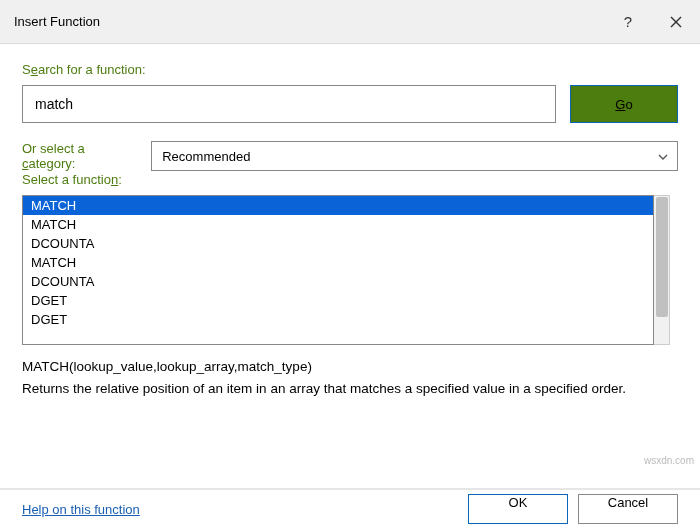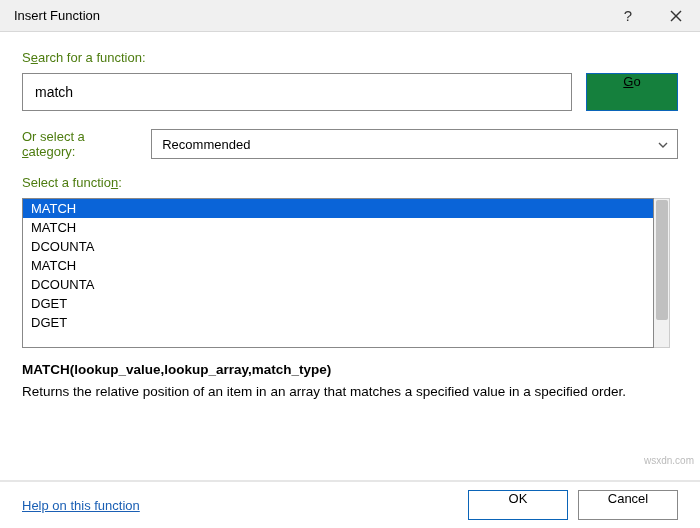--- a/index.html
+++ b/index.html
@@ -1,40 +1,40 @@
 <!DOCTYPE html>
 <html><head>
 <meta charset="utf-8">
 <style>
   * { box-sizing: border-box; font-family: "Segoe UI", Arial, sans-serif; }
   body { margin: 0; background: #fff; width: 700px; height: 528px; overflow: hidden; }
-  .titlebar { height: 32px; background: #f0f0f0; display: flex; align-items: center; padding-left: 14px; border-bottom: 1px solid #d8d8d8; }
+  .titlebar { height: 44px; background: #f0f0f0; display: flex; align-items: center; padding-left: 14px; border-bottom: 1px solid #d8d8d8; }
   .title { font-size: 13px; color: #000; flex: 1; }
   .tb-btn { width: 48px; height: 36px; display: flex; align-items: center; justify-content: center; }
   .tb-q { font-size: 15px; color: #333; }
   .tb-x svg { width: 12px; height: 12px; }
   .content { padding: 18px 22px 0 22px; }
   .label { font-size: 13px; color: #4d7c0f; margin-bottom: 8px; }
   .u { text-decoration: underline; }
   .row-search { display: flex; gap: 14px; align-items: stretch; margin-bottom: 18px; }
   .search-input { flex: 1; border: 1px solid #888; padding: 10px 12px; font-size: 14px; background: #fff; }
-  .go-btn { width: 92px; border: 1px solid #0a64b8; background: #15803d; font-size: 13px; display: flex; align-items: flex-start; justify-content: center; color: #000; }
-  .row-cat { display: flex; align-items: flex-end; gap: 10px; margin-bottom: 16px; }
+  .go-btn { width: 108px; border: 1px solid #0a64b8; background: #4d7c0f; font-size: 13px; display: flex; align-items: center; justify-content: center; color: #000; }
+  .row-cat { display: flex; align-items: flex-end; gap: 10px; margin-bottom: 1px; }
   .row-cat .label { margin-bottom: 0; }
   .select { position: relative; width: 530px; height: 30px; border: 1px solid #888; background: #fff; display: flex; align-items: center; padding: 0 10px; font-size: 13px; }
   .select .chev { position: absolute; right: 8px; top: 9px; }
   .listwrap { position: relative; display: flex; }
   .listbox { border: 1px solid #888; height: 150px; overflow: hidden; width: 632px; background: #fff; }
   .item { font-size: 13px; padding: 2px 8px; color: #000; }
   .item.sel { background: #0a64d8; color: #fff; }
   .scrollbar { width: 16px; height: 150px; border: 1px solid #ccc; border-left: none; background: #f1f1f1; position: relative; }
   .thumb { position: absolute; top: 1px; left: 2px; width: 12px; height: 120px; background: #c0c0c0; border-radius: 2px; }
-  .sig { font-size: 13.5px; font-weight: 700; margin-top: 14px; color: #000; }
+  .sig { font-size: 13.5px; font-weight: 400; margin-top: 14px; color: #000; }
   .desc { font-size: 13.5px; margin-top: 6px; color: #000; line-height: 1.35; }
-  .footer { position: absolute; bottom: 0; left: 0; right: 0; height: 48px; border-top: 2px solid #e6e6e6; display: flex; align-items: center; padding: 0 22px; background: #fff; }
+  .footer { position: absolute; bottom: 0; left: 0; right: 0; height: 40px; border-top: 2px solid #e6e6e6; display: flex; align-items: center; padding: 0 22px; background: #fff; }
   .help { font-size: 13px; color: #1a5fb4; text-decoration: underline; }
   .spacer { flex: 1; }
   .btn { width: 100px; height: 30px; border: 1px solid #888; background: #fff; font-size: 13px; display: flex; align-items: flex-start; justify-content: center; margin-left: 10px; }
   .btn.primary { border: 1px solid #0a64b8; }
   .watermark { position: absolute; right: 6px; bottom: 62px; font-size: 10px; color: #bbb; }
 </style>
 </head>
 <body>
 
 <div class="titlebar">

